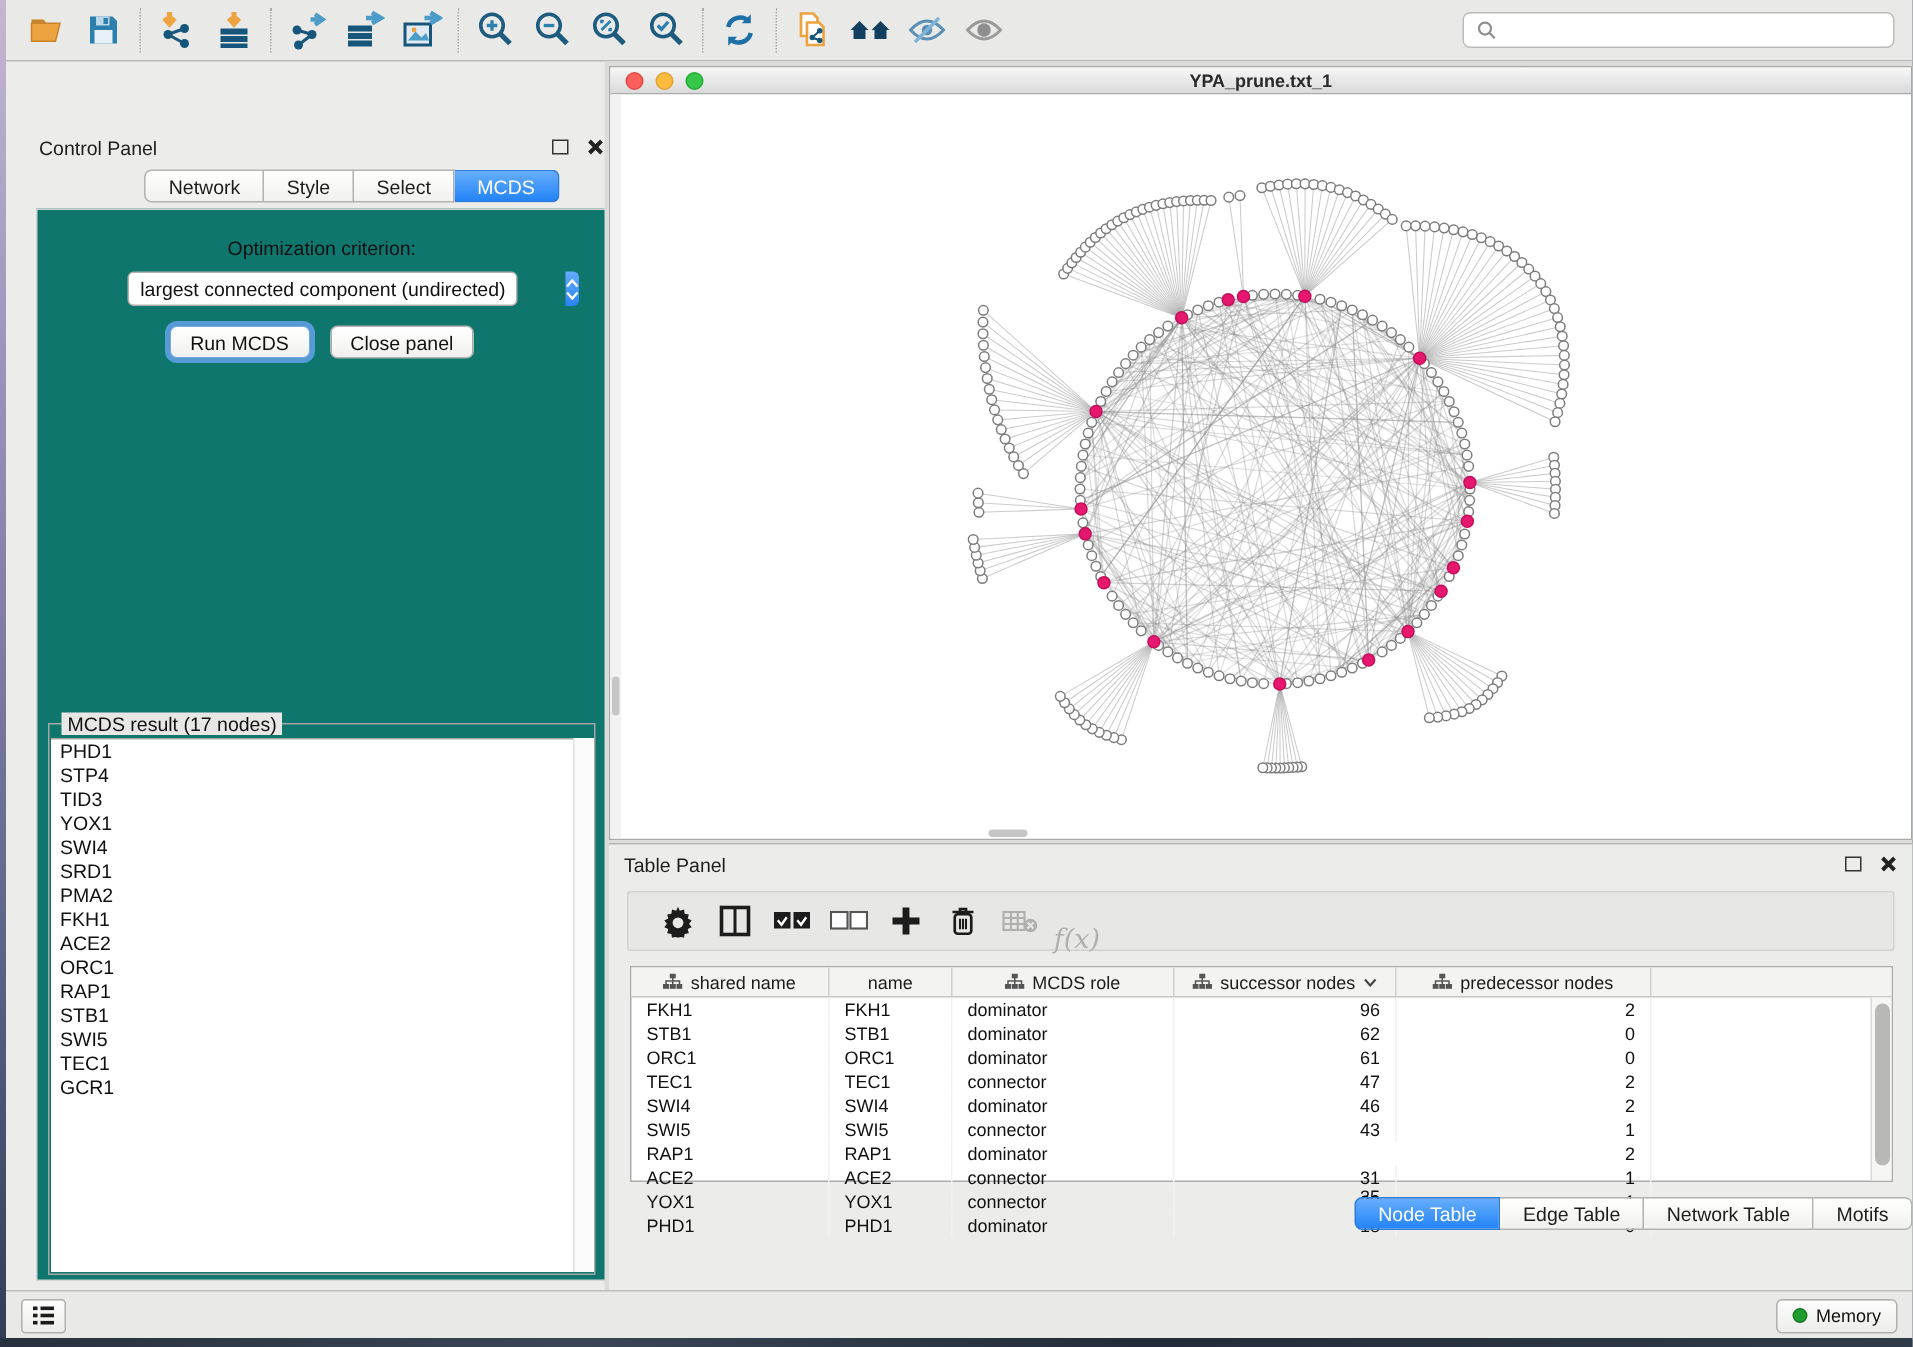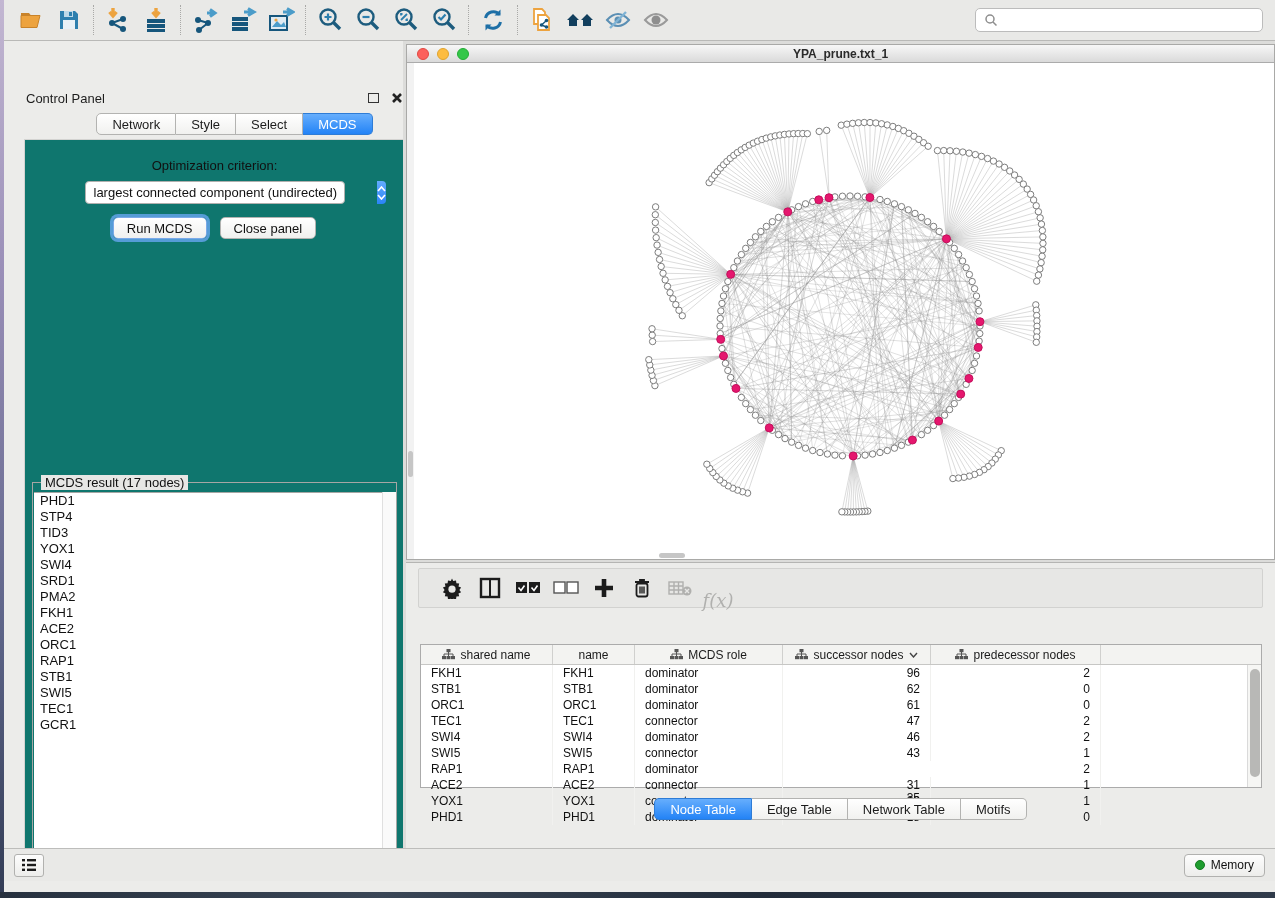--- a/index.html
+++ b/index.html
@@ -94,24 +94,24 @@
     border:1px solid #ababab; }
   .nt-header { display:flex; height:20px; background:#f3f3f1; border-bottom:1px solid #c7c7c5; }
   .nt-hcell { display:flex; align-items:center; justify-content:center; gap:5px; font-size:12px; color:#1b1b1b;
     border-right:1px solid #d0d0ce; overflow:hidden; }
   .nt-body .nt-row { display:flex; height:16px; }
   .nt-cell { font-size:12px; color:#111; line-height:16px; padding:0 10px; white-space:nowrap;
     border-right:1px solid #f1f1ef; }
   .nt-vscroll { position:absolute; right:0; top:20px; bottom:0; width:14px; background:#f6f6f4; border-left:1px solid #dadada; }
   .nt-vthumb { position:absolute; left:2px; top:4px; width:10px; height:108px; background:#b8b8b6; border-radius:5px; }
 
-  .tp-tabs { position:absolute; left:0; right:0; bottom:40px; display:flex; justify-content:center; }
+  .tp-tabs { position:absolute; left:0; right:0; bottom:40px; display:flex; justify-content:flex-end; }
 
   
-  .statusbar { position:absolute; left:0; right:0; bottom:12px; height:33px; background:#e9e9e7;
+  .statusbar { position:absolute; left:0; right:0; bottom:0; height:33px; background:#e9e9e7;
     border-top:1px solid #bdbdbb; display:flex; align-items:center; padding:0 10px; }
   .status-left-btn { width:30px; height:23px; border:1px solid #b1b1af; border-radius:3px;
     background:linear-gradient(#fdfdfd,#ededeb); display:flex; align-items:center; justify-content:center; }
   .memory-btn { margin-left:auto; height:23px; border:1px solid #b1b1af; border-radius:4px;
     background:linear-gradient(#fdfdfd,#ededeb); display:flex; align-items:center; gap:6px; padding:0 10px; }
   .memory-dot { width:10px; height:10px; border-radius:50%; background:#1f9d2f; border:1px solid #157b22; }
   .memory-label { font-size:12px; color:#111; }
 
   svg { display:block; }
 </style>
@@ -1025,20 +1025,28 @@
             <circle cx="313.68863377476737" cy="276.36302978234215" r="4" fill="#e5176e" stroke="#c40f5c" stroke-width="1"></circle>
           </svg>
         <div class="net-vscroll">
             <div class="net-vthumb"></div>
           </div>
         <div class="net-hthumb"></div>
       </div>
     </div>
 
     <div class="table-panel">
+      <div class="panel-titlebar">
+        <span class="panel-title">Table Panel</span>
+        <span class="spacer"></span>
+        <span class="float-btn"></span>
+        <svg class="close-x" viewBox="0 0 12 12">
+            <path d="M2 2l8 8M10 2l-8 8" stroke="#222" stroke-width="2.6"></path>
+          </svg>
+      </div>
       <div class="tp-toolbar">
         <div class="tp-tool">
           <svg width="22" height="22" viewBox="0 0 22 22">
               <path fill="#1c1c1c" d="M11 1.5l1.2 2.6 2.8-.7 .4 2.8 2.8 .4-.7 2.8 2.6 1.2-1.7 2.3 1.7 2.3-2.6 1.2 .7 2.8-2.8 .4-.4 2.8-2.8-.7-1.2 2.6-1.2-2.6-2.8 .7-.4-2.8-2.8-.4 .7-2.8-2.6-1.2 1.7-2.3-1.7-2.3 2.6-1.2-.7-2.8 2.8-.4 .4-2.8 2.8 .7z"></path>
               <circle cx="11" cy="12.2" r="3.6" fill="#e7e7e5"></circle>
             </svg>
         </div>
         <div class="tp-tool">
           <svg width="22" height="22" viewBox="0 0 22 22">
               <rect x="2" y="2" width="18" height="18" fill="none" stroke="#1c1c1c" stroke-width="2.4"></rect>

